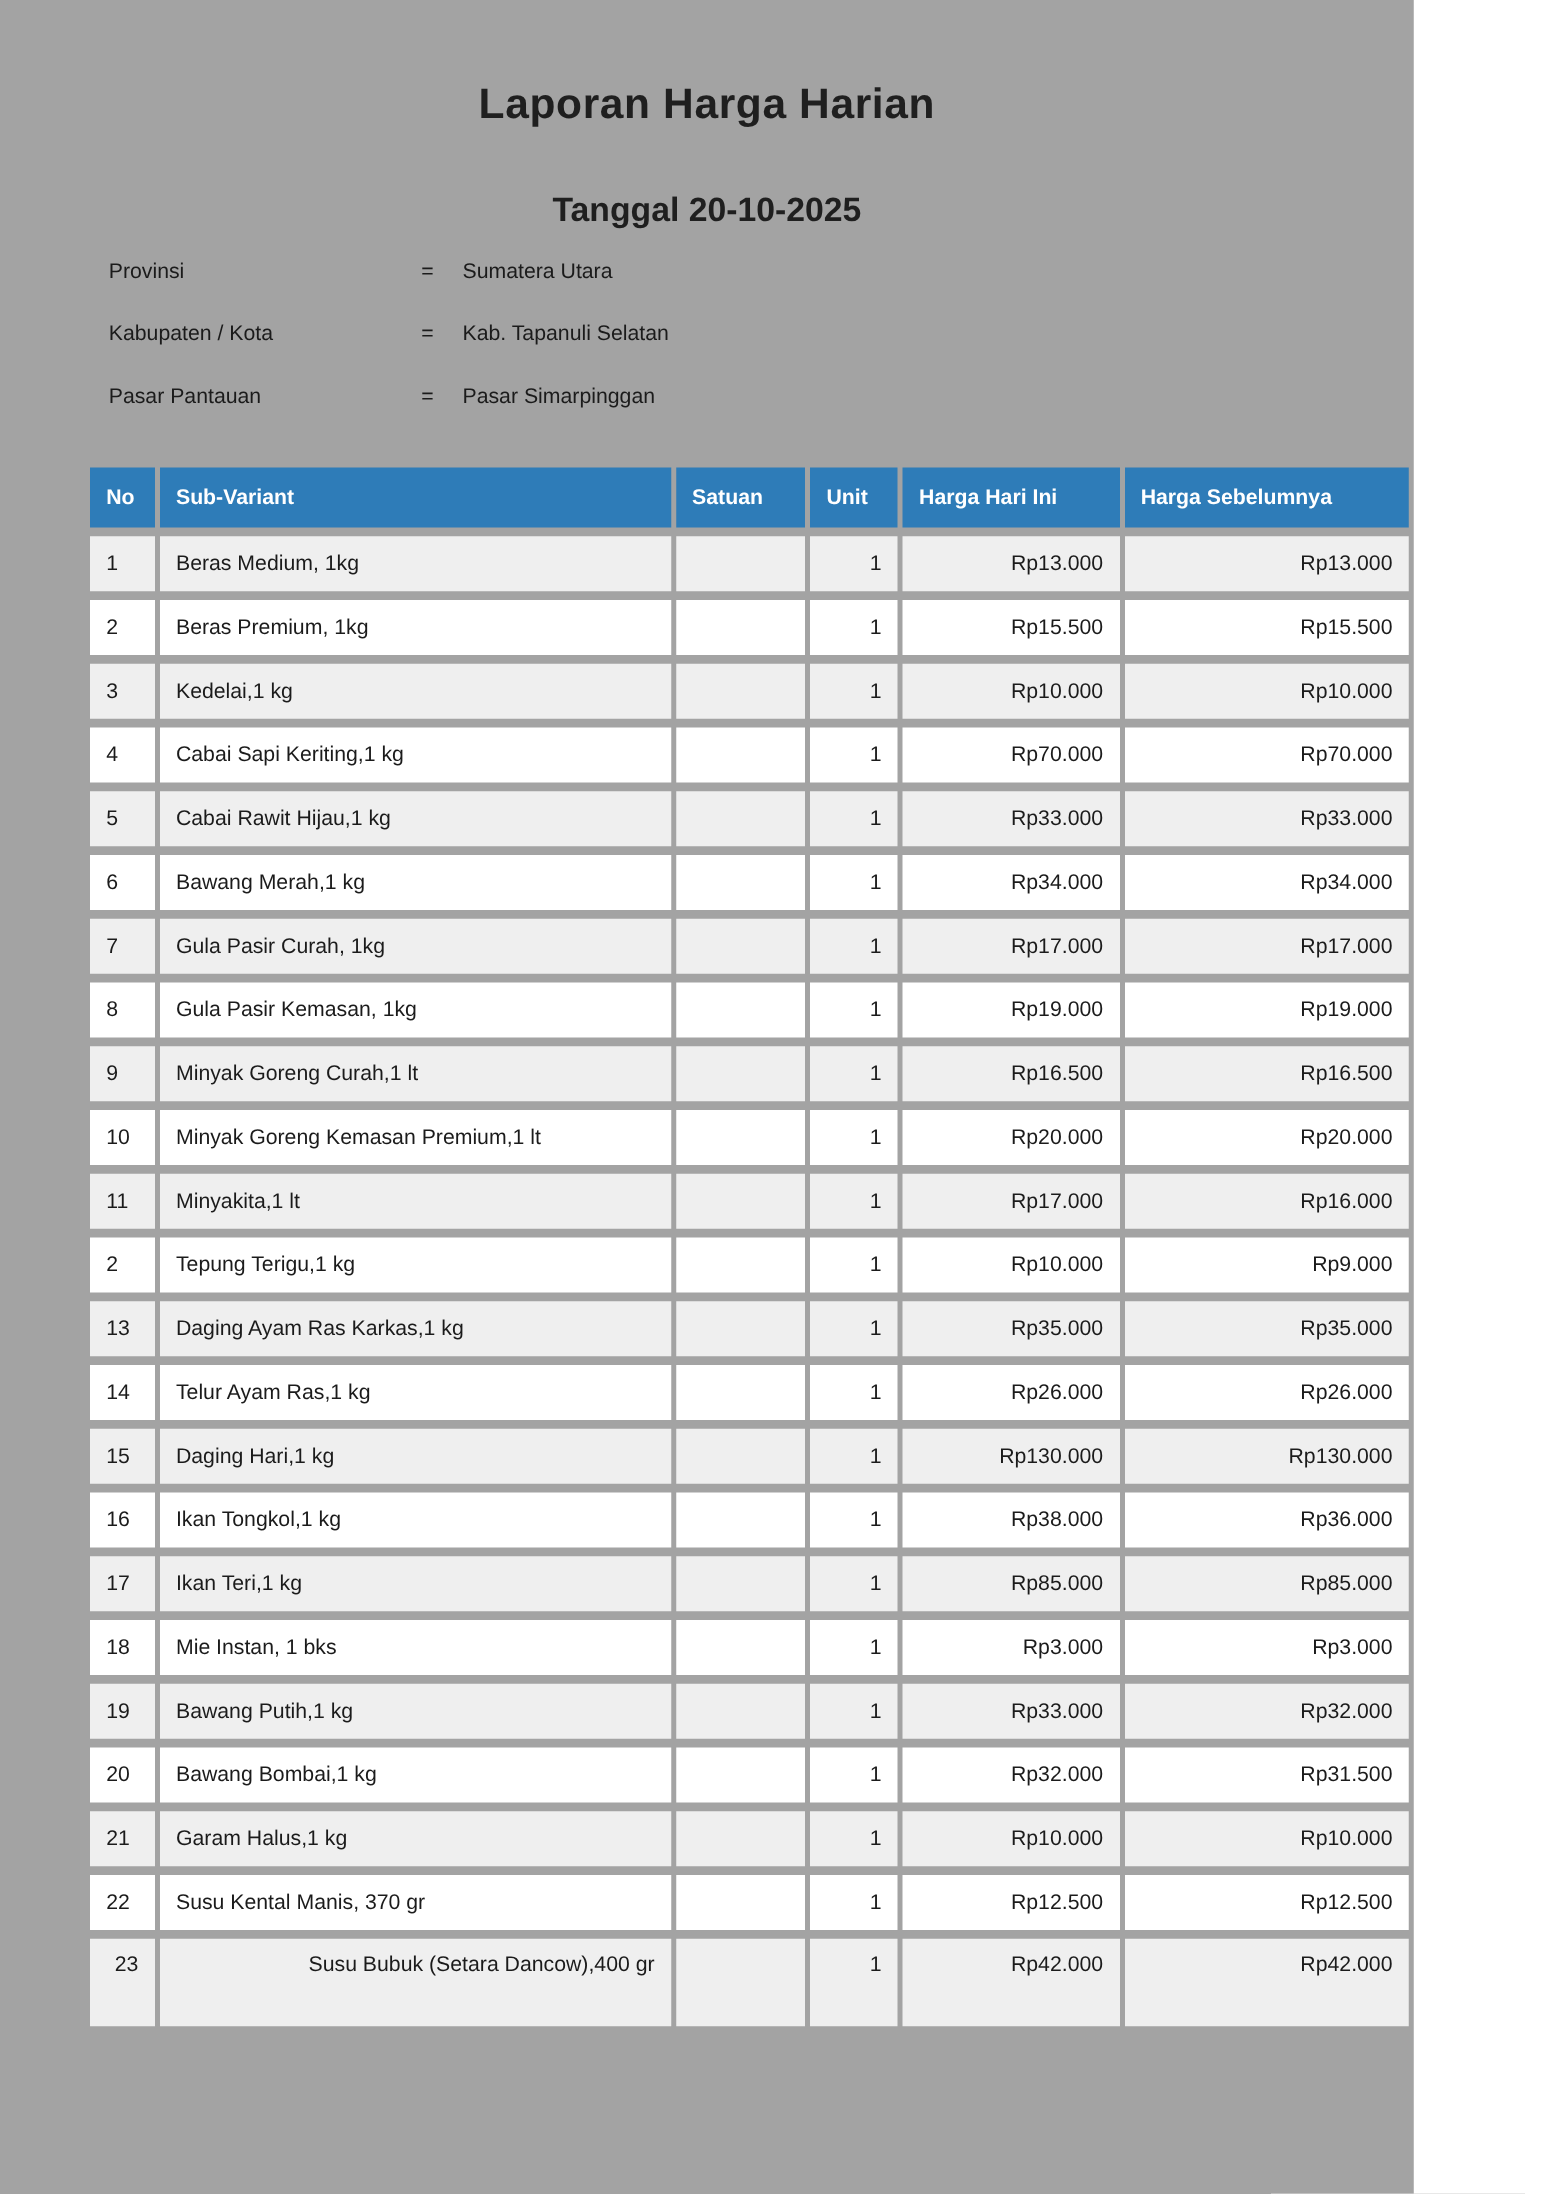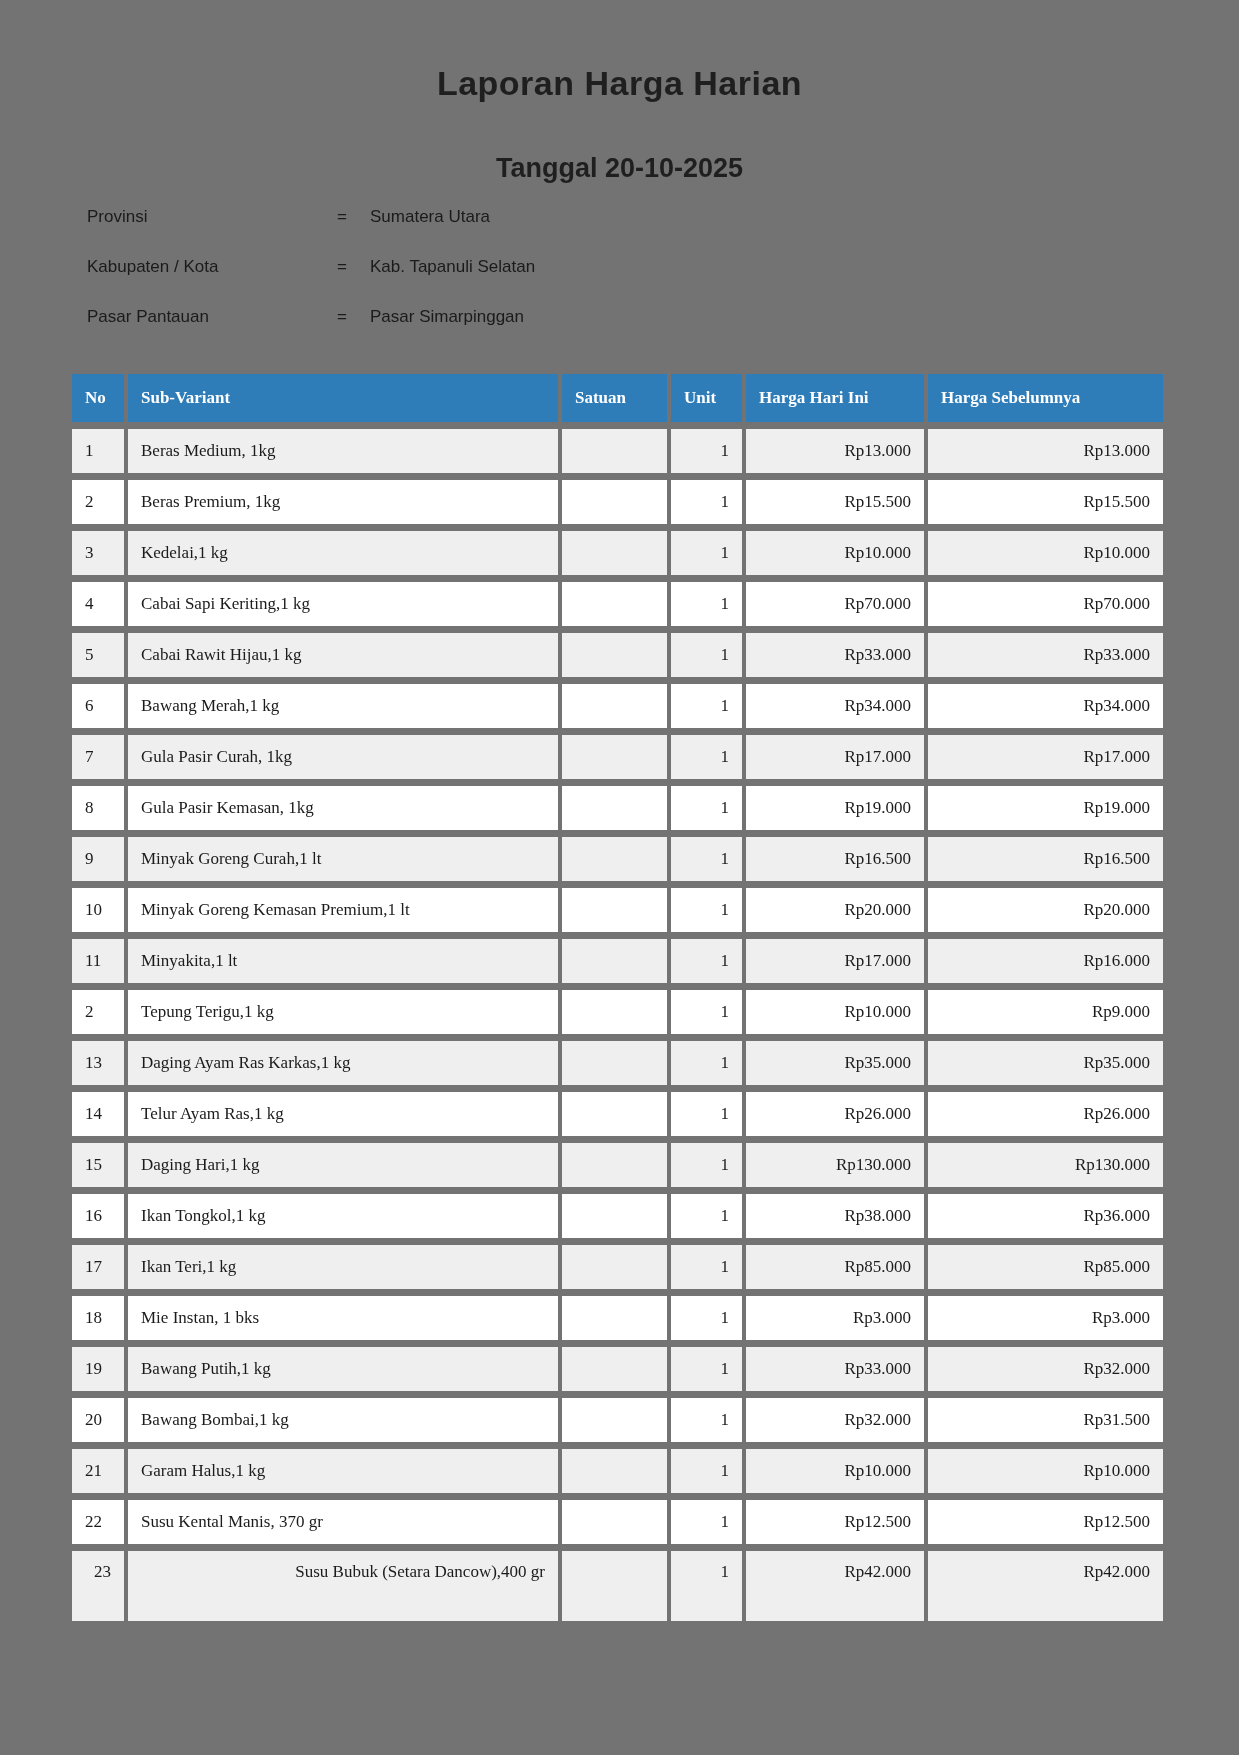--- a/index.html
+++ b/index.html
@@ -8,21 +8,21 @@
     --text:#1b1b1b;
   }
   *{box-sizing:border-box;}
   html,body{margin:0;padding:0;}
   body{
     width:1241px;height:1755px;
     background:#ffffff;
     font-family:"Liberation Sans", sans-serif;
     color:var(--text);
   }
-  .page{width:1239px;height:1755px;overflow:hidden;position:relative;background:#737373;}
+  .page{width:1131px;height:1755px;overflow:hidden;position:relative;background:#a3a3a3;}
   .doc-title{
     margin:64px 0 0 0;
     text-align:center;
     font-size:34px;
     font-weight:bold;
     letter-spacing:0.5px;
     color:#1f1f1f;
   }
   .doc-subtitle{
     margin:50px 0 0 0;
@@ -40,21 +40,20 @@
   }
   .meta-label{display:inline-block;width:250px;}
   .meta-eq{display:inline-block;width:33px;}
   .meta-value{display:inline;}
   table.price-table{
     border-collapse:separate;
     border-spacing:4px 7px;
     margin:40px 0 0 68px;
     table-layout:fixed;
     font-size:17px;
-    font-family:Liberation Serif, serif;
   }
   table.price-table th{
     background:var(--header-bg);
     color:#ffffff;
     font-weight:bold;
     text-align:left;
     height:48px;
     padding:0 13px;
     vertical-align:middle;
     font-size:17px;

